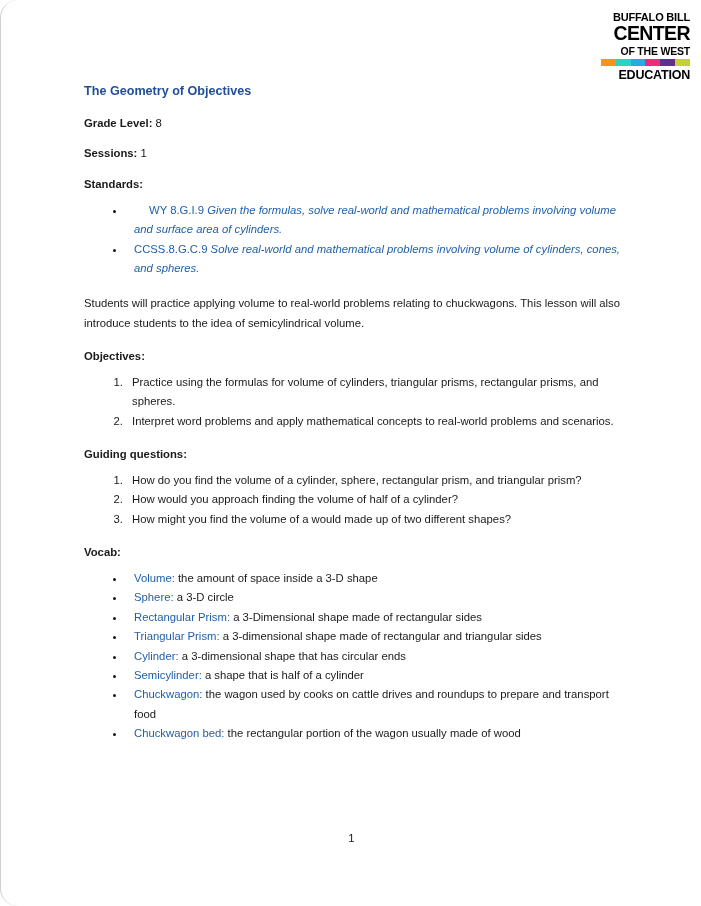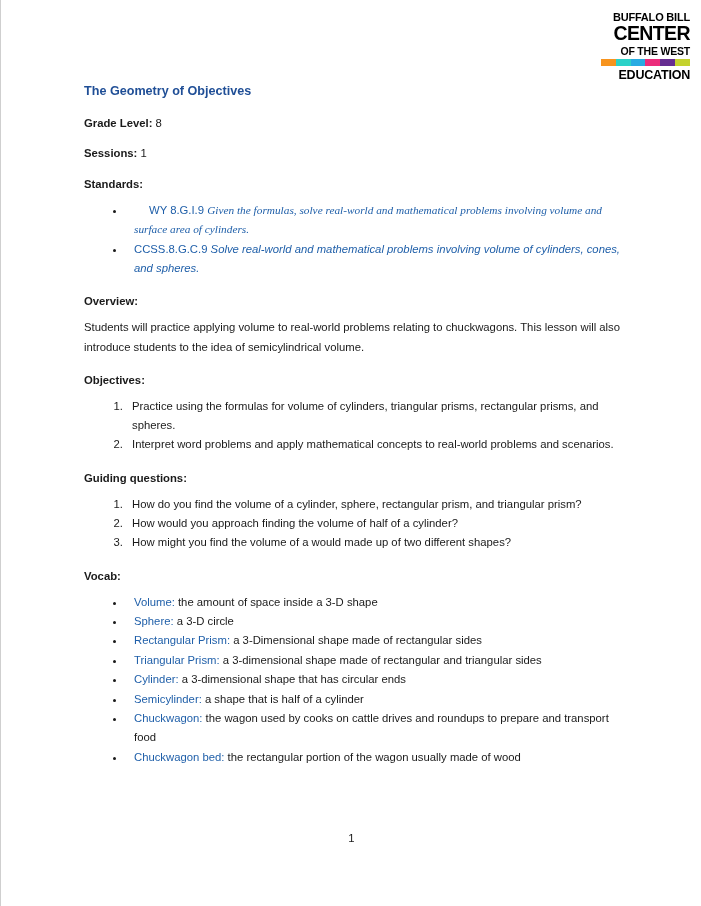--- a/index.html
+++ b/index.html
@@ -15,20 +15,21 @@
     position: relative;
   }
 
   .page {
     position: relative;
     width: 701px;
     height: 906px;
     background: #ffffff;
     box-sizing: border-box;
     border-left: 1px solid #cfcfcf;
+    border-radius: 18px;
   }
 
   
   .logo {
     position: absolute;
     top: 12px;
     right: 11px;
     width: 96px;
     text-align: right;
     line-height: 1;
@@ -185,25 +186,24 @@
       <span class="lbl">Grade Level:</span><span> 8</span>
     </div>
 
     <div class="meta-line">
       <span class="lbl">Sessions:</span><span> 1</span>
     </div>
 
 
     <div class="section-head">Standards:</div>
     <ul class="bullets">
-      <li><span class="std-code" style="color: rgb(31, 95, 169); margin-left: 15px;">WY 8.G.I.9 </span><span class="std-text" style="color: rgb(31, 95, 169); font-family: Liberation Serif, serif;">Given the formulas, solve real-world and mathematical problems involving volume and surface area of cylinders.</span></li>
+      <li><span class="std-code" style="color: rgb(31, 95, 169); margin-left: 15px;">WY 8.G.I.9 </span><span class="std-text" style="color: rgb(31, 95, 169);">Given the formulas, solve real-world and mathematical problems involving volume and surface area of cylinders.</span></li>
       <li><span class="std-code" style="color: rgb(31, 95, 169);">CCSS.8.G.C.9 </span><span class="std-text" style="color: rgb(31, 95, 169);">Solve real-world and mathematical problems involving volume of cylinders, cones, and spheres.</span></li>
     </ul>
 
-    <div class="section-head">Overview:</div>
     <p class="para">Students will practice applying volume to real-world problems relating to chuckwagons. This lesson will also introduce students to the idea of semicylindrical volume.</p>
 
     <div class="section-head">Objectives:</div>
     <ol class="numbers">
       <li>Practice using the formulas for volume of cylinders, triangular prisms, rectangular prisms, and spheres.</li>
       <li>Interpret word problems and apply mathematical concepts to real-world problems and scenarios.</li>
     </ol>
 
     <div class="section-head">Guiding questions:</div>
     <ol class="numbers">

